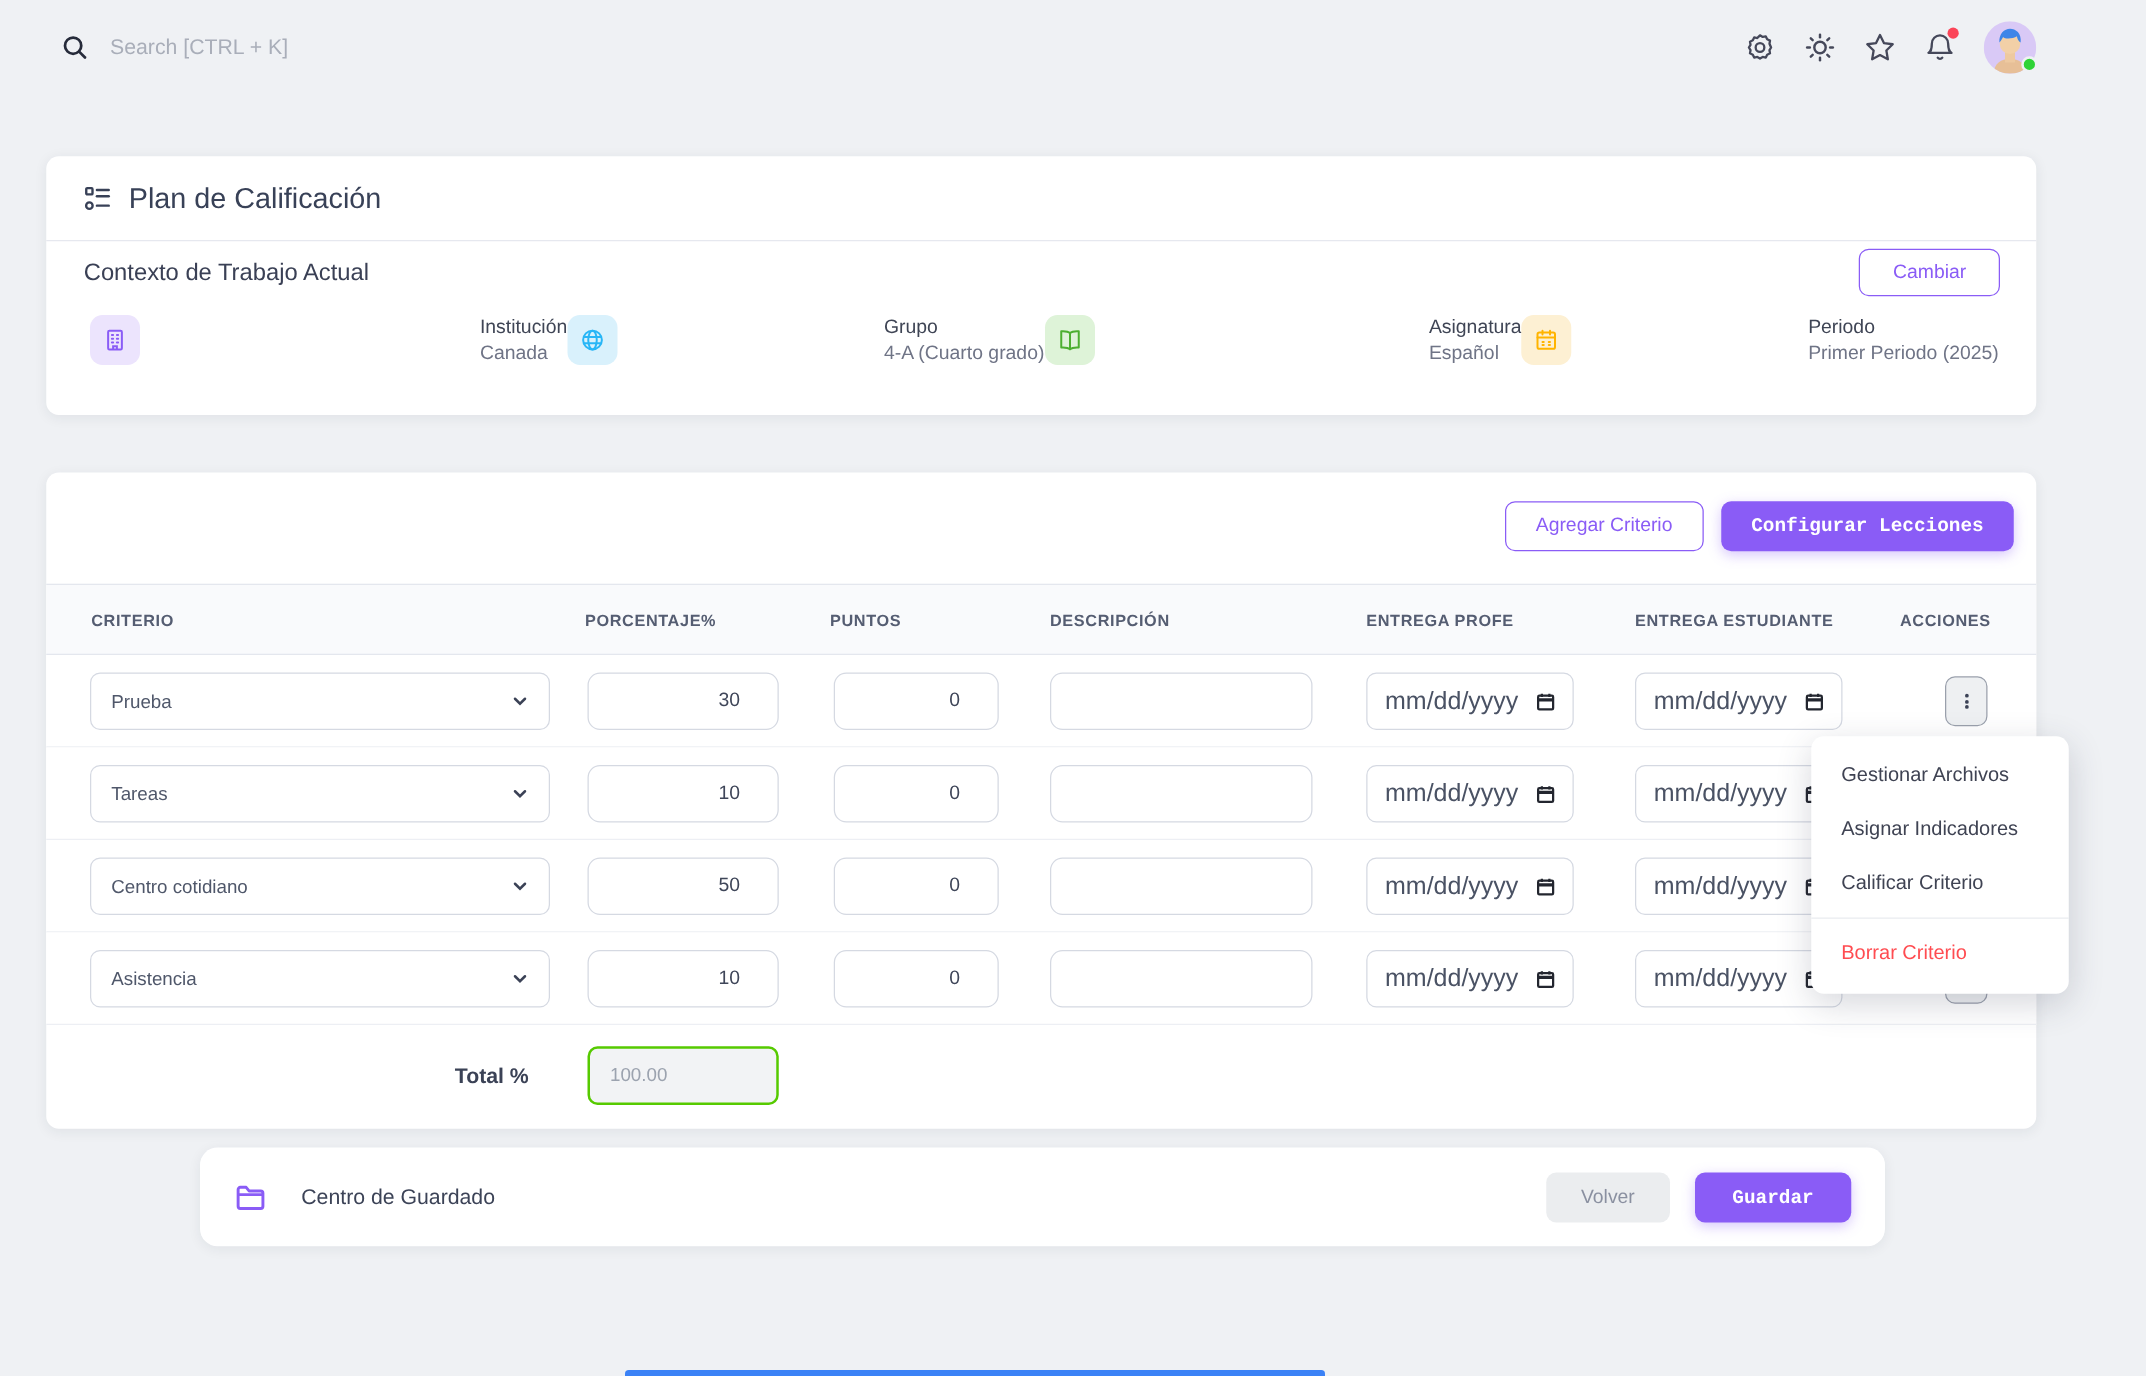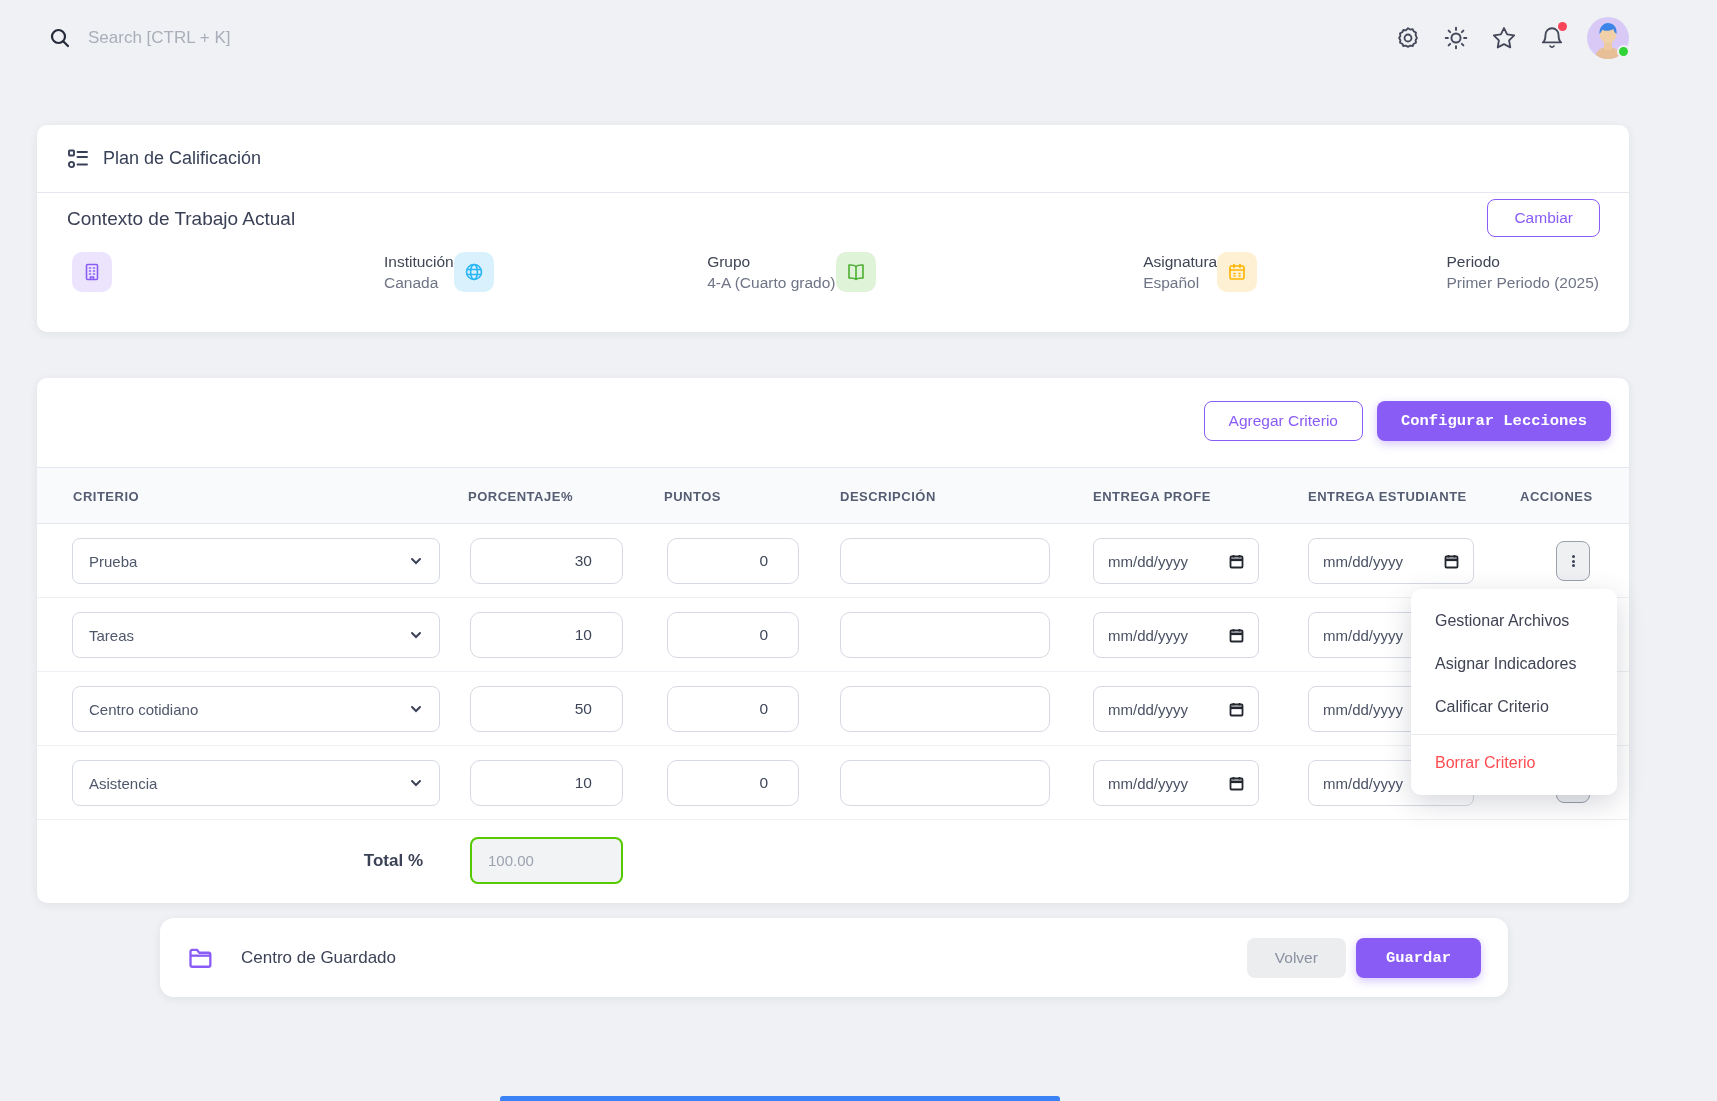--- a/index.html
+++ b/index.html
@@ -20,21 +20,21 @@
   .topbar-right { position:absolute; right:88px; top:0; height:76px; display:flex; align-items:center; gap:22px; }
   .tb-icon { width:26px; height:26px; color:#45485a; position:relative; cursor:pointer; }
   .bell-badge { position:absolute; right:-2px; top:-3px; width:9px; height:9px; border-radius:50%; background:#fb4458; }
   .avatar-wrap { position:relative; width:42px; height:42px; cursor:pointer; }
   .avatar-status { position:absolute; right:-1px; bottom:1px; width:13px; height:13px; border-radius:50%; background:#2fd336; border:2px solid #eff1f4; }
 
   
   .card { position:absolute; background:#fff; border-radius:10px; box-shadow:0 2px 10px rgba(35,38,59,.07); }
   .card-plan { left:37px; top:125px; width:1592px; height:207px; }
   .plan-header { display:flex; align-items:center; gap:14px; padding:20px 30px; height:67px; }
-  .plan-title { font-size:18px; font-weight:500; color:#384157; }
+  .plan-title { font-size:23px; font-weight:500; color:#384157; }
   .hr { height:1px; background:#e6e8ef; }
   .context-section { position:relative; padding:15px 30px 0 30px; }
   .context-title { font-size:19px; font-weight:500; color:#3a4055; }
   .btn-outline {
     background:#fff; border:1px solid #8a5cf6; color:#8a5cf6; border-radius:8px;
     font-size:15.5px; font-weight:500; padding:9px 26px; cursor:pointer;
     font-family:inherit;
   }
   .change-btn { position:absolute; right:29px; top:6px; }
   .context-grid { display:grid; grid-template-columns:repeat(4,1fr); padding:22px 0 0 5px; }
@@ -72,53 +72,53 @@
   .select .chev { color:#3b4256; }
 
   input.num {
     text-align:right; padding:0 30px 0 12px; font-size:15.5px; color:#3f4659;
     outline:none; font-family:inherit; width:100%; height:100%; border:none; background:transparent;
   }
   .inp-wrap { overflow:hidden;border-radius:10px; }
   input.txt { width:100%; height:100%; border:none; outline:none; background:transparent; padding:0 12px; font-size:15px; font-family:inherit; color:#3f4659; }
 
   .datef { display:flex; align-items:center; justify-content:space-between; padding:0 14px; cursor:pointer; }
-  .datef .d-text { font-size:15px; color:#4a5264; white-space:nowrap; }
+  .datef .d-text { font-size:20px; color:#4a5264; white-space:nowrap; }
   .datef .cal { color:#23262f; }
 
   .dots-btn {
     position:absolute; left:1519px; top:17px; width:34px; height:40px;
     border:1px solid #9aa0ac; border-radius:8px; background:#eef0f2;
     display:flex; align-items:center; justify-content:center; cursor:pointer; gap:0;
   }
   .dots-btn i { display:block; width:3px; height:3px; border-radius:50%; background:#3b4256; margin:1.5px 0; }
 
   .total-row { position:relative; height:81px; }
   .total-label { position:absolute; right:1206px; top:50%; transform:translateY(-50%); font-size:17px; font-weight:700; color:#3b4256; }
   .total-input {
     position:absolute; left:433px; top:17px; width:153px; height:47px;
     border:2px solid #56ca00; border-radius:8px; background:#f2f3f5;
     font-size:15px; color:#9ca3af; padding:0 16px; outline:none; font-family:inherit;
   }
 
   
   .popup {
-    position:absolute; left:1411px; top:589px; width:206px; z-index:50;
+    position:absolute; left:1449px; top:589px; width:206px; z-index:50;
     background:#fff; border-radius:10px; box-shadow:0 8px 28px rgba(50,55,80,.20);
     padding:10px 0 8px 0;
   }
   .menu-item { height:43px; display:flex; align-items:center; padding:0 24px; font-size:16px; color:#3f4353; cursor:pointer; white-space:nowrap; }
   .menu-divider { height:1px; background:#e9ebf0; margin:6px 0 4px 0; }
   .menu-danger { color:#ff4c51; height:48px; }
 
   
   .footer-card { left:160px; top:918px; width:1348px; height:79px; border-radius:14px; display:flex; align-items:center; padding:0 27px; }
   .footer-title { display:flex; align-items:center; gap:26px;justify-content:space-between; }
   .footer-title span { font-size:17px; font-weight:500; color:#3c4357; }
-  .footer-actions { margin-left:auto; display:flex; gap:10px; }
+  .footer-actions { margin-left:auto; display:flex; gap:20px; }
   .btn-gray {
     background:#ebedef; border:none; color:#8a90a0; border-radius:8px;
     font-size:15.5px; font-weight:500; padding:11px 28px; cursor:pointer; font-family:inherit;
   }
   .btn-save { padding:11px 30px; }
 
   .bottom-bar { position:absolute; left:500px; bottom:0; width:560px; height:5px; background:#3b82f6; border-radius:3px 3px 0 0; }
 </style>
 </head>
 <body>

